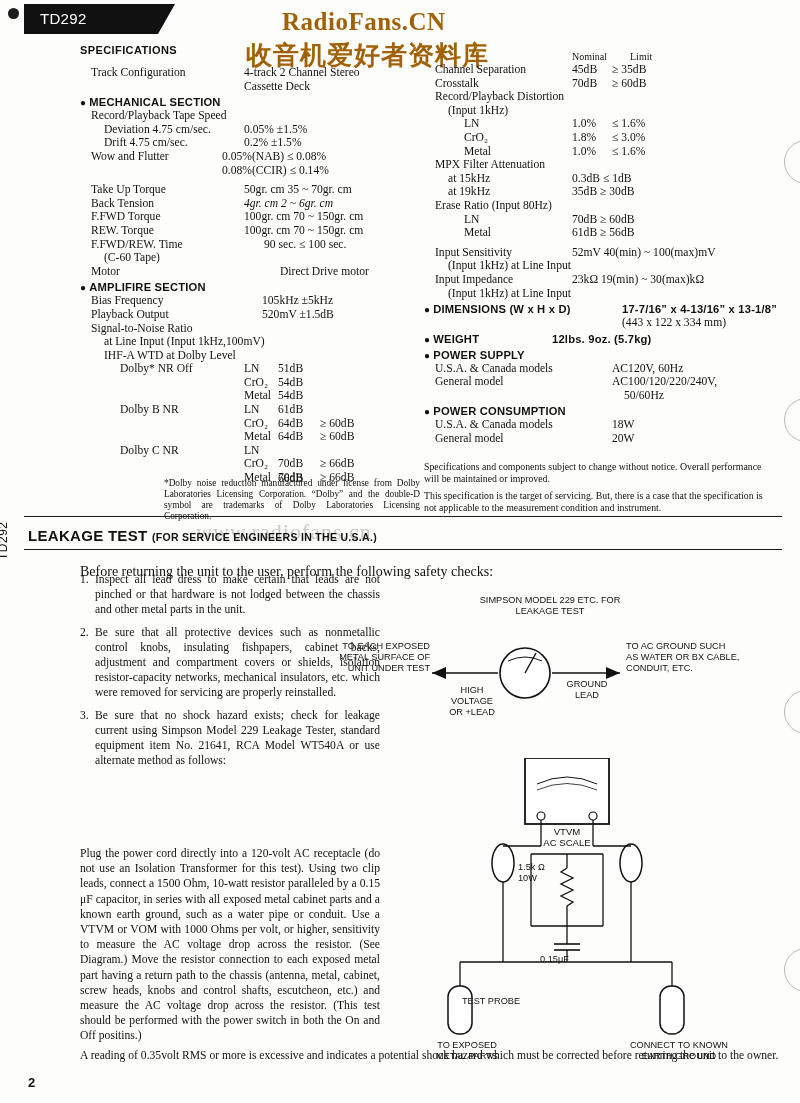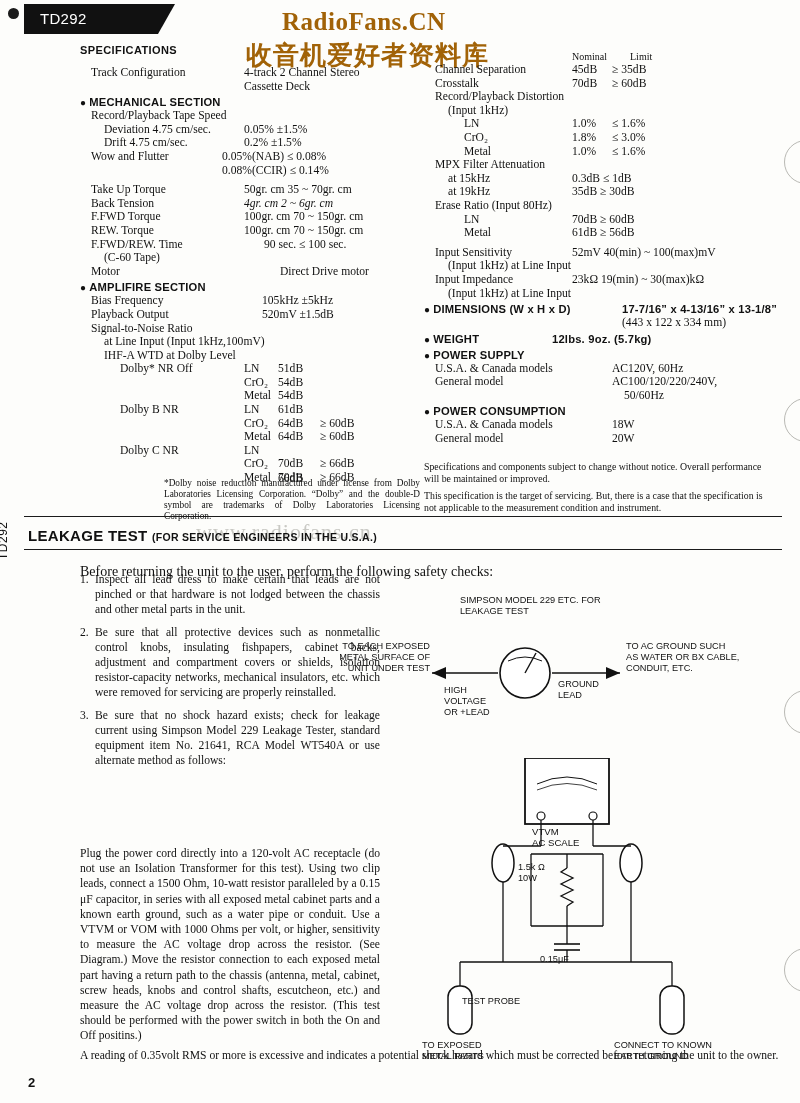--- a/index.html
+++ b/index.html
@@ -173,21 +173,21 @@
   .li p { margin: 0; }
   
   .diag { position: absolute; }
   .dtext {
     position: absolute;
     font-family: "Liberation Sans", sans-serif;
     font-size: 9.2px;
     line-height: 11px;
     white-space: pre-line;
   }
-  .dtext.c { }
+  .dtext.c { text-align: center; }
   .dtext.r { text-align: right; }
 </style>
 </head>
 <body>
 
 <div class="page">
 
   <div class="corner-dot" style="left:8px; top:8px;"></div>
 
   <div class="model-tab">TD292</div>

